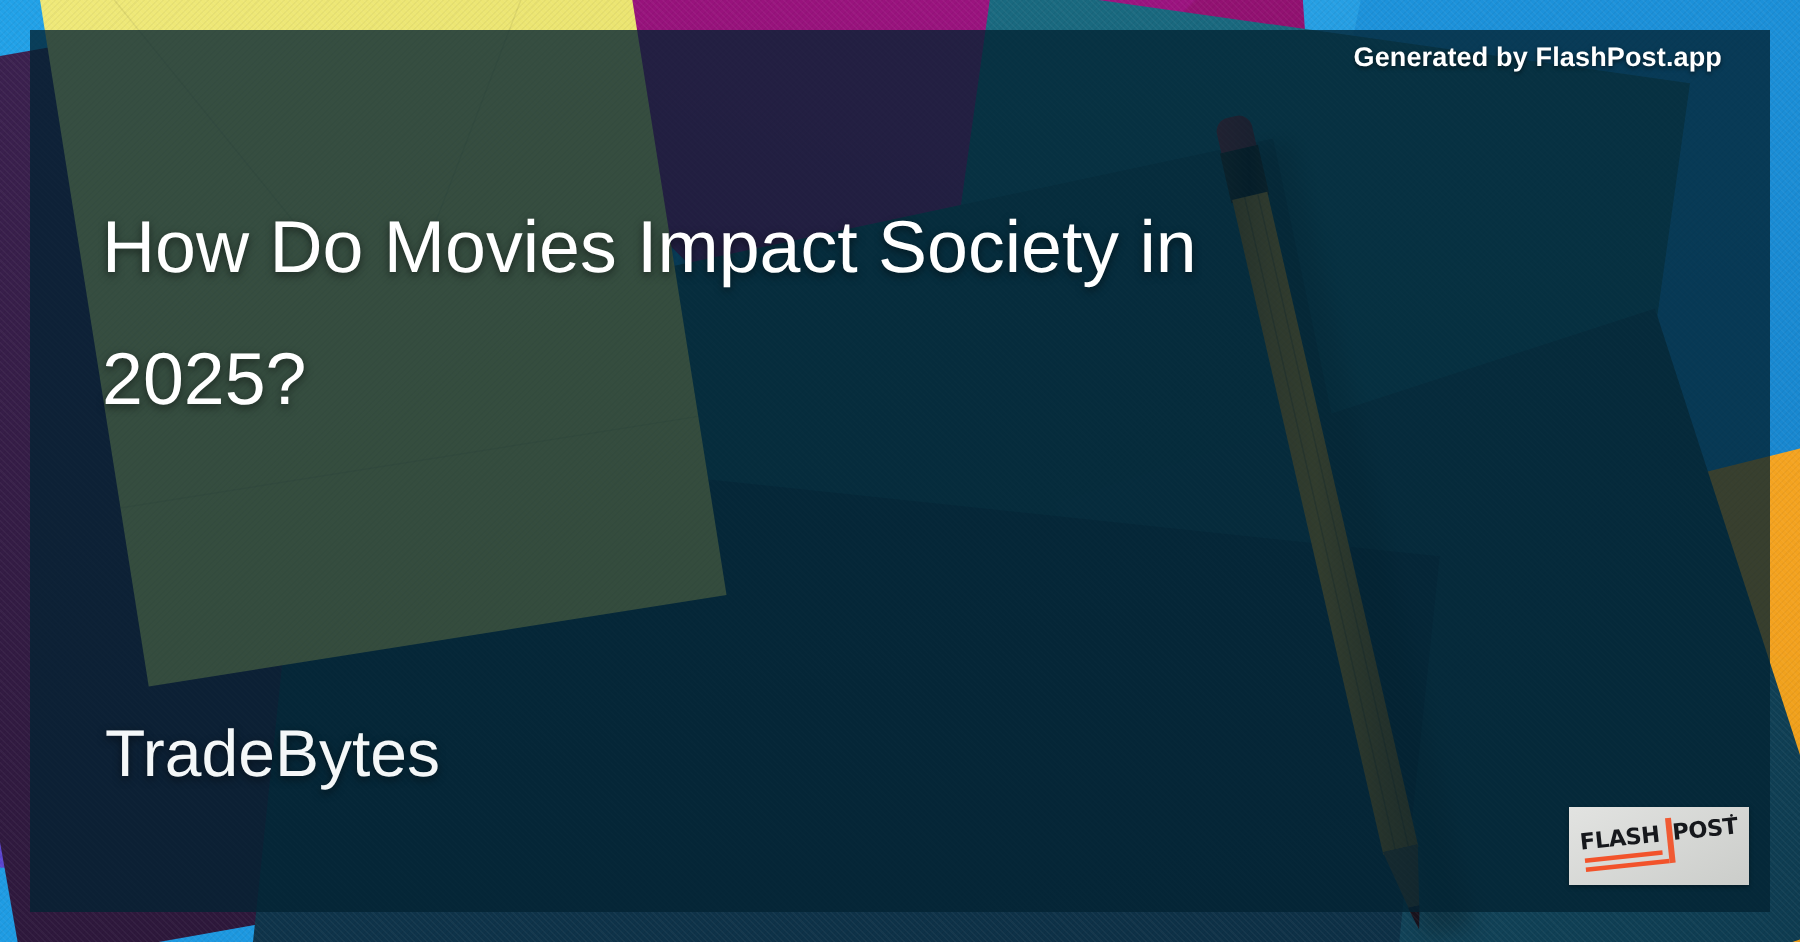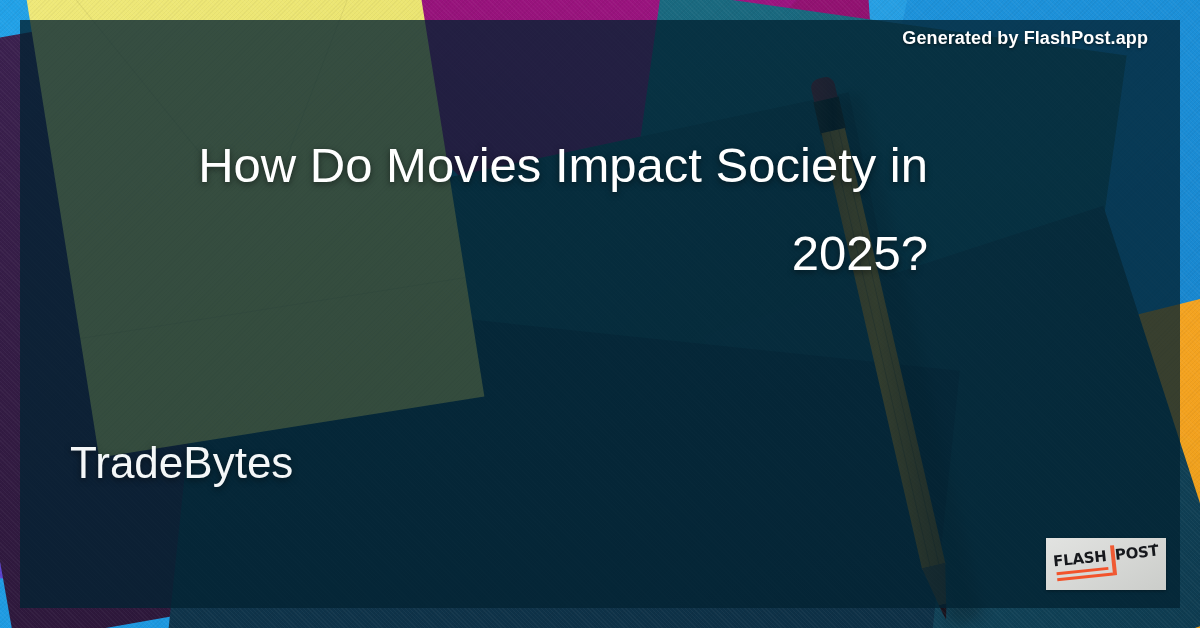--- a/index.html
+++ b/index.html
@@ -165,38 +165,38 @@
   }
 
   
   .overlay{
     position:absolute;
     left:20px;top:20px;right:20px;bottom:20px;
     background:rgba(3,34,50,.78);
   }
 
   
-  .content{position:absolute;inset:0;text-align:right;}
+  .content{position:absolute;inset:0;}
 
   .generated-by{
     position:absolute;right:52px;top:28px;
     font-size:18px;font-weight:bold;color:#FFFFFF;
     letter-spacing:.1px;
     text-shadow:0 1px 3px rgba(0,0,0,.55);
     white-space:nowrap;
   }
 
   .headline{
     position:absolute;left:68px;top:88px;width:860px;
     font-size:49px;line-height:88px;font-weight:400;color:#FFFFFF;
     text-shadow:0 2px 6px rgba(0,0,0,.5);
   }
 
   .byline{
-    position:absolute;left:70px;top:438px;
+    position:absolute;left:70px;top:478px;
     font-size:44px;font-weight:400;color:#F4F7F8;
     text-shadow:0 2px 6px rgba(0,0,0,.5);
   }
 
   
   .logo-badge{
     position:absolute;left:1046px;top:538px;
     width:120px;height:52px;
     background:linear-gradient(150deg,#E2E3E1,#CBCDCA);
     box-shadow:0 1px 3px rgba(0,0,0,.35);

